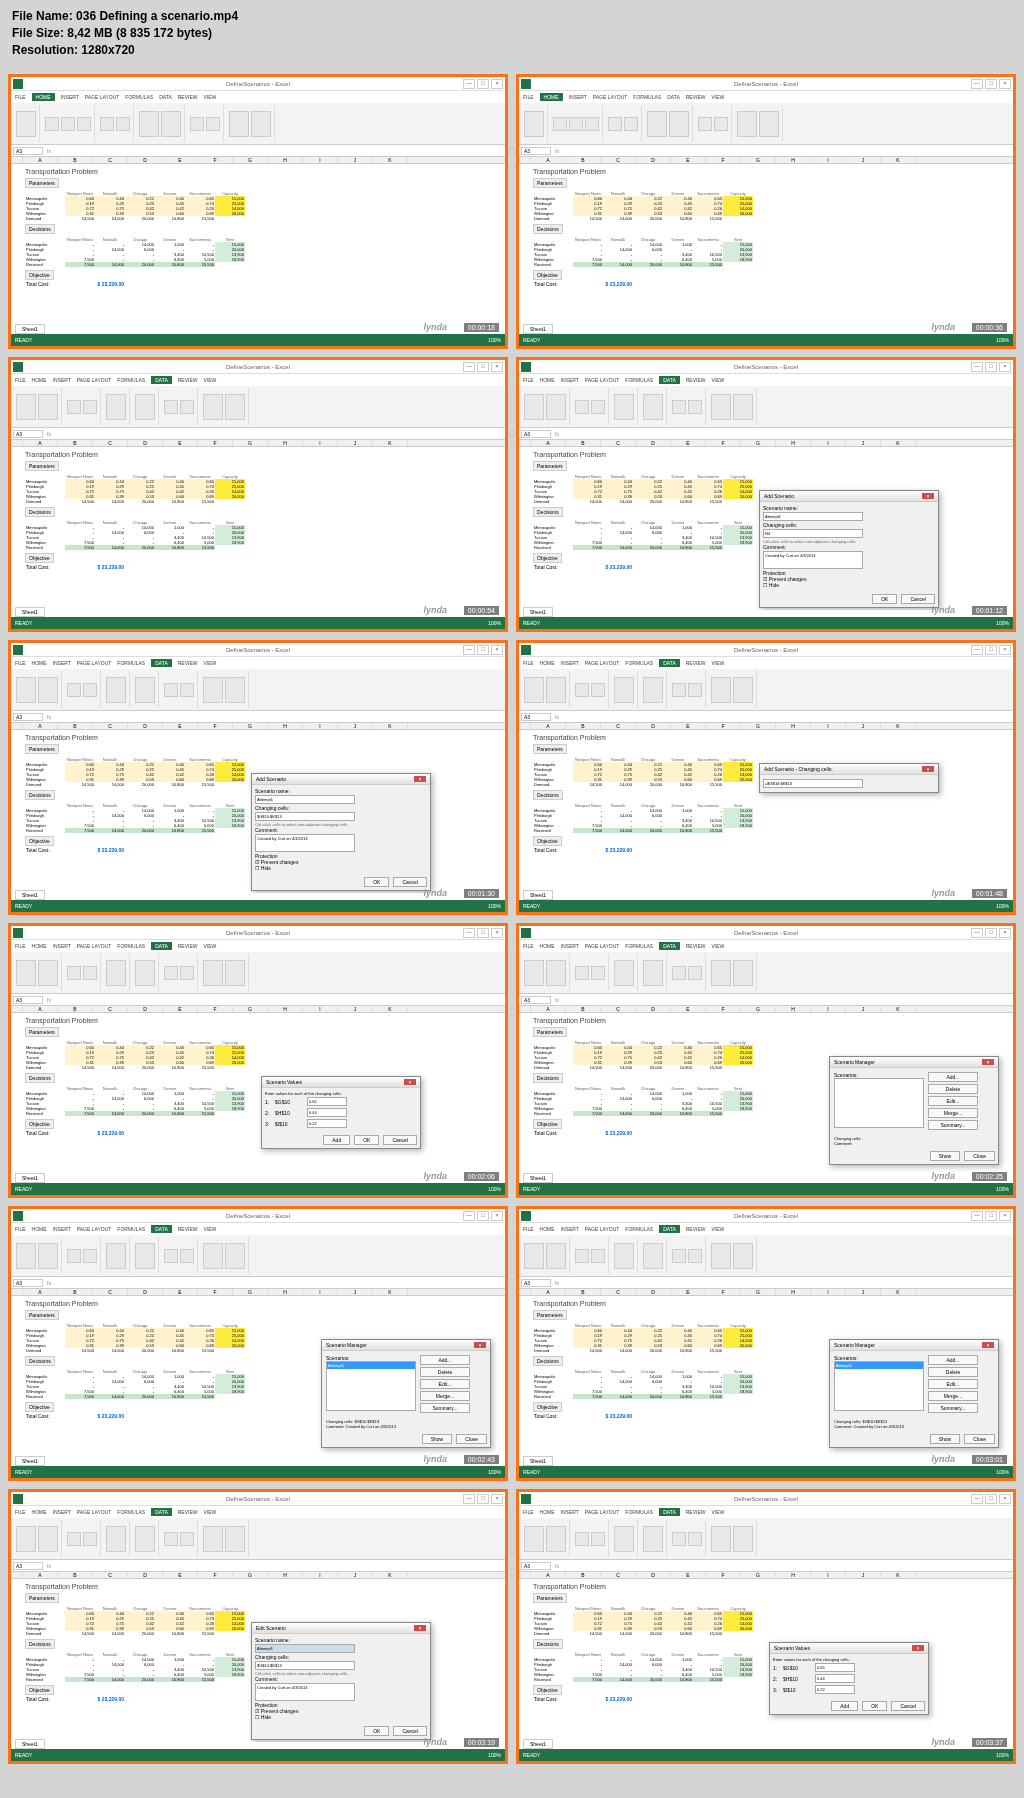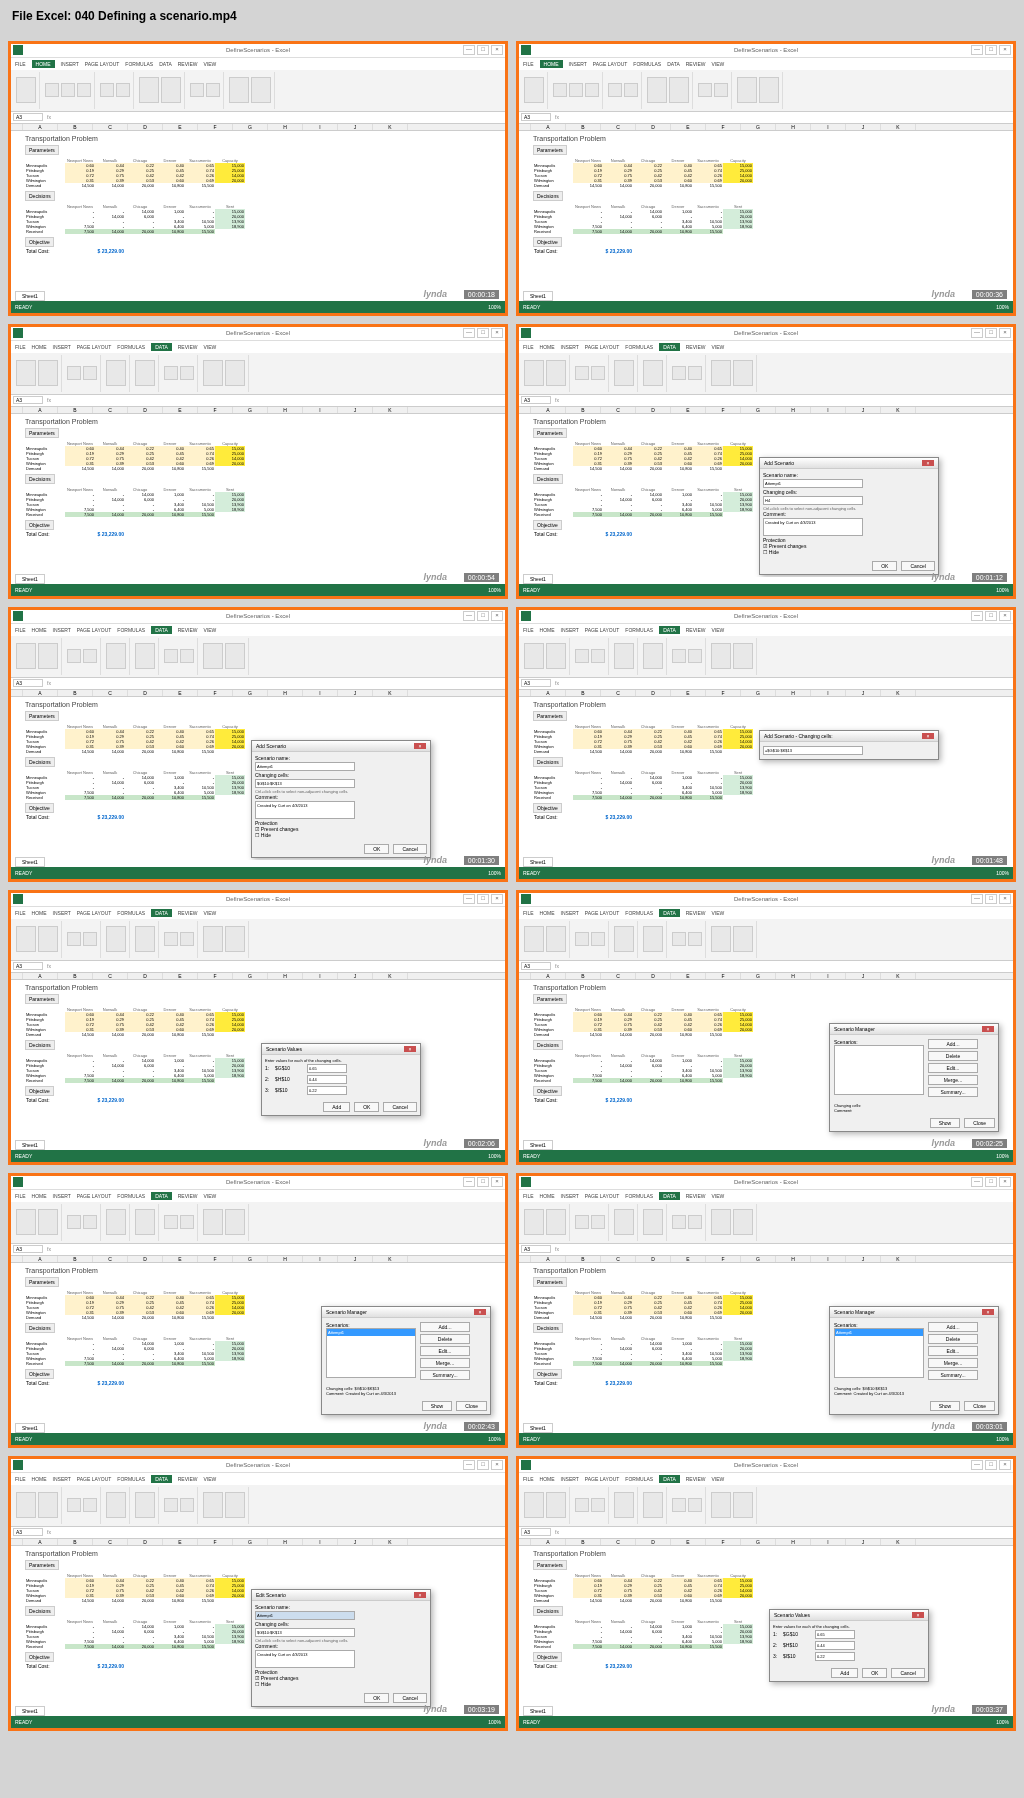--- a/index.html
+++ b/index.html
@@ -56,21 +56,23 @@
 .dialog-btn{border:1px solid #aaa;background:#f8f8f8;padding:1px 8px;font-size:5px}
 .listbox{border:1px solid #aaa;background:#fff;width:90px;height:50px;font-size:4px}
 .listbox .sel{background:#3399ff;color:#fff;padding:1px}
 .side-btns{display:flex;flex-direction:column;gap:2px}
 .side-btns .dialog-btn{width:50px;text-align:center}
 </style>
 </head>
 <body>
 
 <div class="meta">
-  <div class="meta-line"><span>File Excel:</span> <span>040 Defining a scenario.mp4</span></div>
+  <div class="meta-line"><span>File Name:</span> <span>036 Defining a scenario.mp4</span></div>
+  <div class="meta-line"><span>File Size:</span> <span>8,42 MB (8 835 172 bytes)</span></div>
+  <div class="meta-line"><span>Resolution:</span> <span>1280x720</span></div>
 </div>
 
 <div class="grid" id="grid">
     <div class="tile">
   <div class="titlebar">
         <span class="excel-icon"></span>
         <span>DefineScenarios - Excel</span>
         <div class="win-btns">
           <span>—</span>
           <span>□</span>

